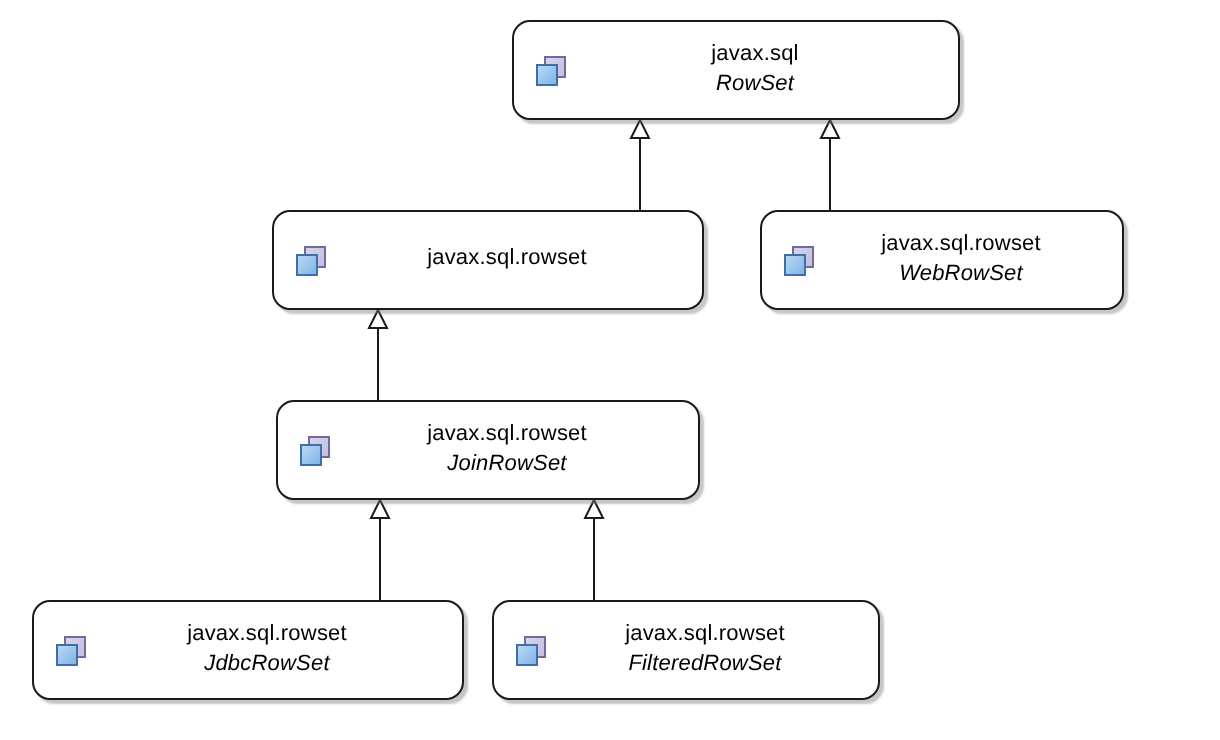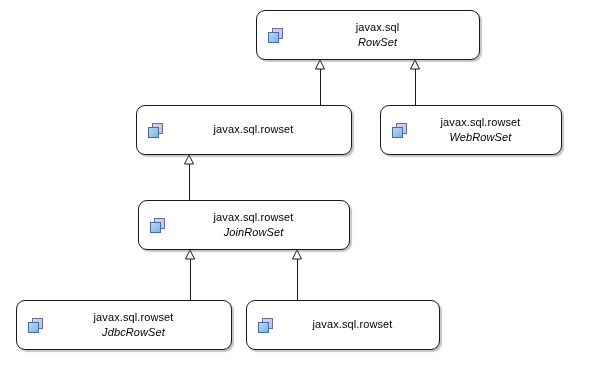--- a/index.html
+++ b/index.html
@@ -171,16 +171,17 @@
     </span>
   </div>
 
   <div class="node" style="left:246px; top:300px; width:194px; height:50px;">
     <span class="node-icon">
       <span class="sq-back"></span>
       <span class="sq-front"></span>
     </span>
     <span class="node-text">
       <span class="pkg">javax.sql.rowset</span>
+      <span class="cls">FilteredRowSet</span>
     </span>
   </div>
 
 </div>
 
 </body></html>

